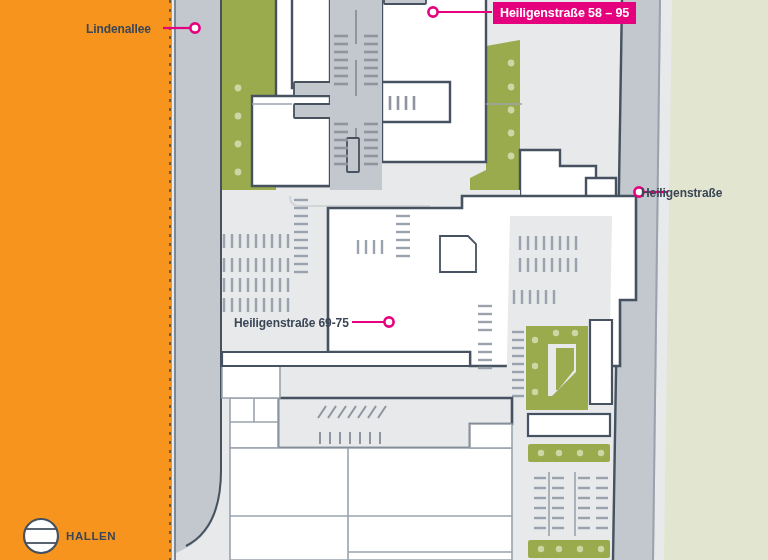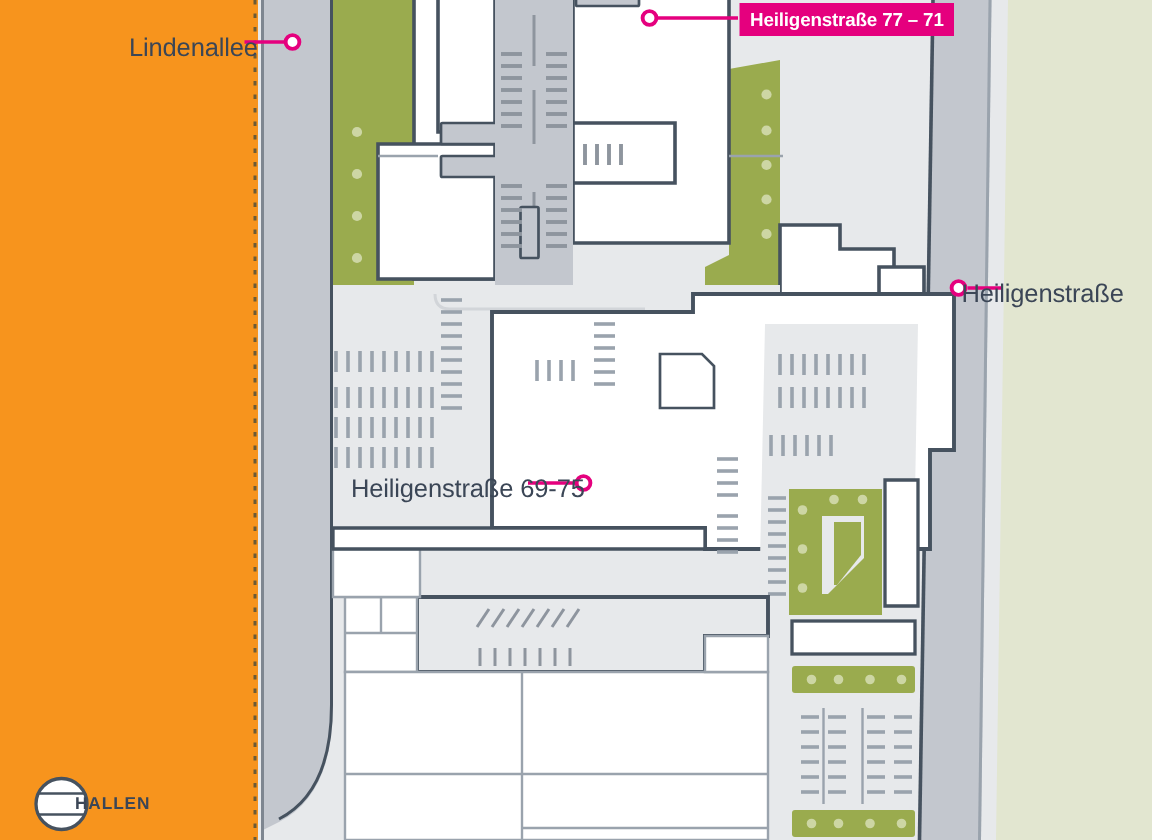--- a/index.html
+++ b/index.html
@@ -15,22 +15,22 @@
     font-family: "Liberation Sans", sans-serif;
     background: #eceef0;
   }
   #map-svg {
     position: absolute;
     left: 0;
     top: 0;
   }
   .label-text {
     position: absolute;
-    font-weight: normal;
-    font-size: 17px;
+    font-weight: bold;
+    font-size: 12px;
     color: #3b4656;
     letter-spacing: -0.1px;
     white-space: nowrap;
   }
   .label-hi {
     position: absolute;
     font-weight: bold;
     font-size: 12.5px;
     color: #ffffff;
     background: #e5007e;
@@ -396,21 +396,21 @@
         <circle cx="41" cy="536" r="17" fill="#ffffff" stroke="#46525f" stroke-width="2.2"></circle>
         <line x1="25" y1="529" x2="57" y2="529" stroke="#46525f" stroke-width="1.8"></line>
         <line x1="25" y1="543" x2="57" y2="543" stroke="#46525f" stroke-width="1.8"></line>
       </g>
 
     </g>
   </svg>
 
   <div class="label-text" style="left:86px; top:22px;">Lindenallee</div>
 
-  <div class="label-hi" style="left:493px; top:2px;">Heiligenstraße 77 – 71</div>
+  <div class="label-hi" style="left:493px; top:2px;">Heiligenstraße 58 – 95</div>
 
   <div class="label-text" style="left:641px; top:186px;">Heiligenstraße</div>
 
   <div class="label-text" style="left:234px; top:316px;">Heiligenstraße 69-75</div>
 
-  <div class="legend-text" style="left:50px; top:530px;">HALLEN</div>
+  <div class="legend-text" style="left:66px; top:530px;">HALLEN</div>
 
 </div>
 
 </body></html>

